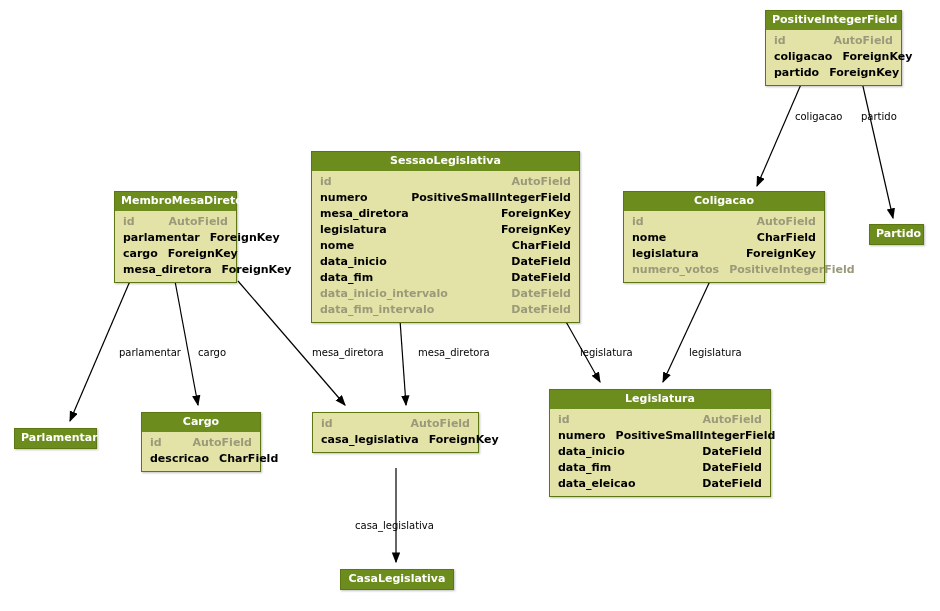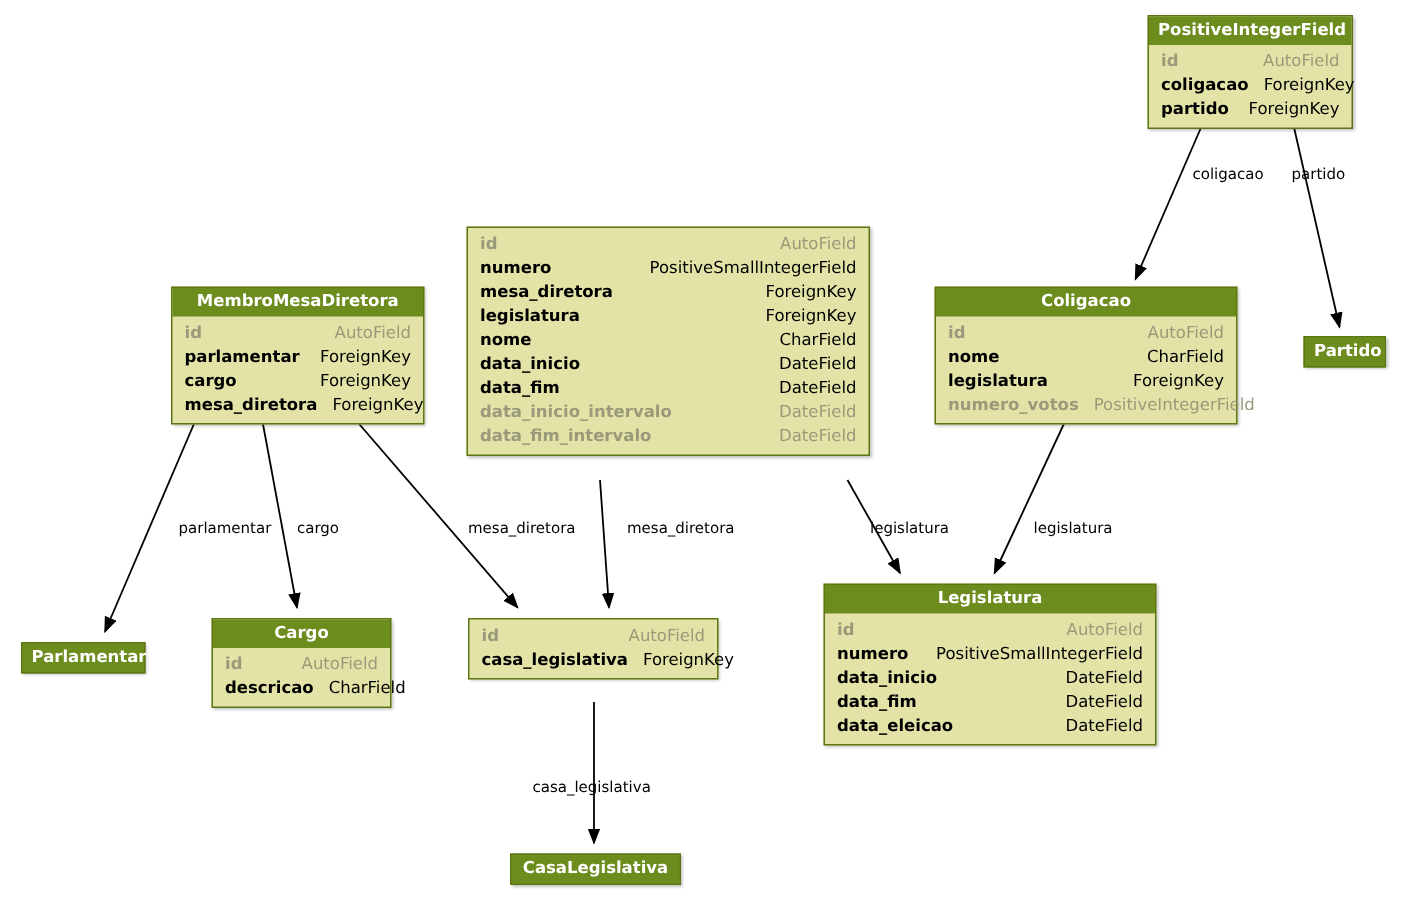--- a/index.html
+++ b/index.html
@@ -48,21 +48,21 @@
     font-size: 11px;
     line-height: 16px;
     padding: 0 8px;
     white-space: nowrap;
   }
   .field .fname {
     font-weight: bold;
     color: #000000;
   }
   .field .ftype {
-    font-weight: normal;
+    font-weight: bold;
     color: #000000;
     margin-left: auto;
     padding-left: 10px;
   }
   .field.muted .fname,
   .field.muted .ftype {
     color: #9a9a7a;
     text-align: center;
   }
   .entity.simple {
@@ -122,20 +122,21 @@
           <span class="fname">coligacao</span>
           <span class="ftype">ForeignKey</span>
         </div>
         <div class="field">
           <span class="fname">partido</span>
           <span class="ftype">ForeignKey</span>
         </div>
       </div>
     </div>
     <div class="entity" style="left: 311px; top: 151px; width: 269px;">
+      <div class="title">SessaoLegislativa</div>
       <div class="fields">
         <div class="field muted">
           <span class="fname">id</span>
           <span class="ftype">AutoField</span>
         </div>
         <div class="field">
           <span class="fname">numero</span>
           <span class="ftype">PositiveSmallIntegerField</span>
         </div>
         <div class="field">
@@ -161,21 +162,21 @@
         <div class="field muted">
           <span class="fname">data_inicio_intervalo</span>
           <span class="ftype">DateField</span>
         </div>
         <div class="field muted">
           <span class="fname">data_fim_intervalo</span>
           <span class="ftype">DateField</span>
         </div>
       </div>
     </div>
-    <div class="entity" style="left: 114px; top: 191px; width: 169px;">
+    <div class="entity" style="left: 114px; top: 191px; width: 123px;">
       <div class="title">MembroMesaDiretora</div>
       <div class="fields">
         <div class="field muted">
           <span class="fname">id</span>
           <span class="ftype">AutoField</span>
         </div>
         <div class="field">
           <span class="fname">parlamentar</span>
           <span class="ftype">ForeignKey</span>
         </div>

